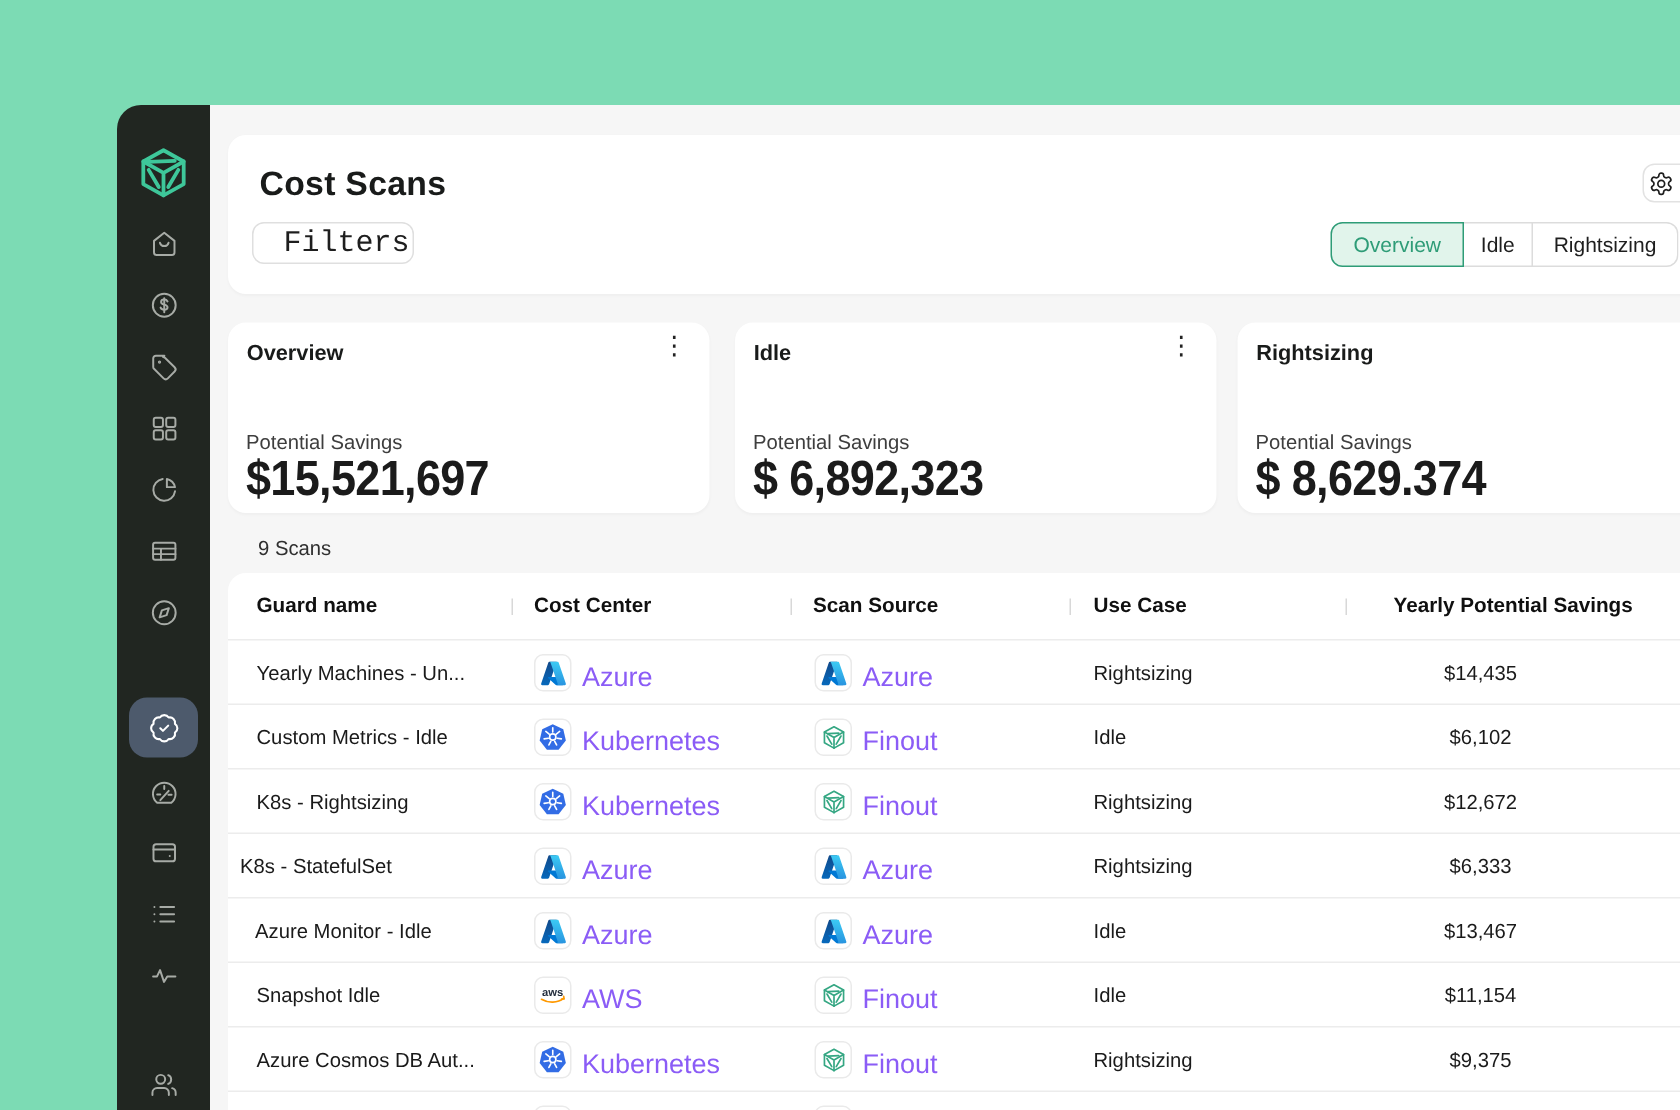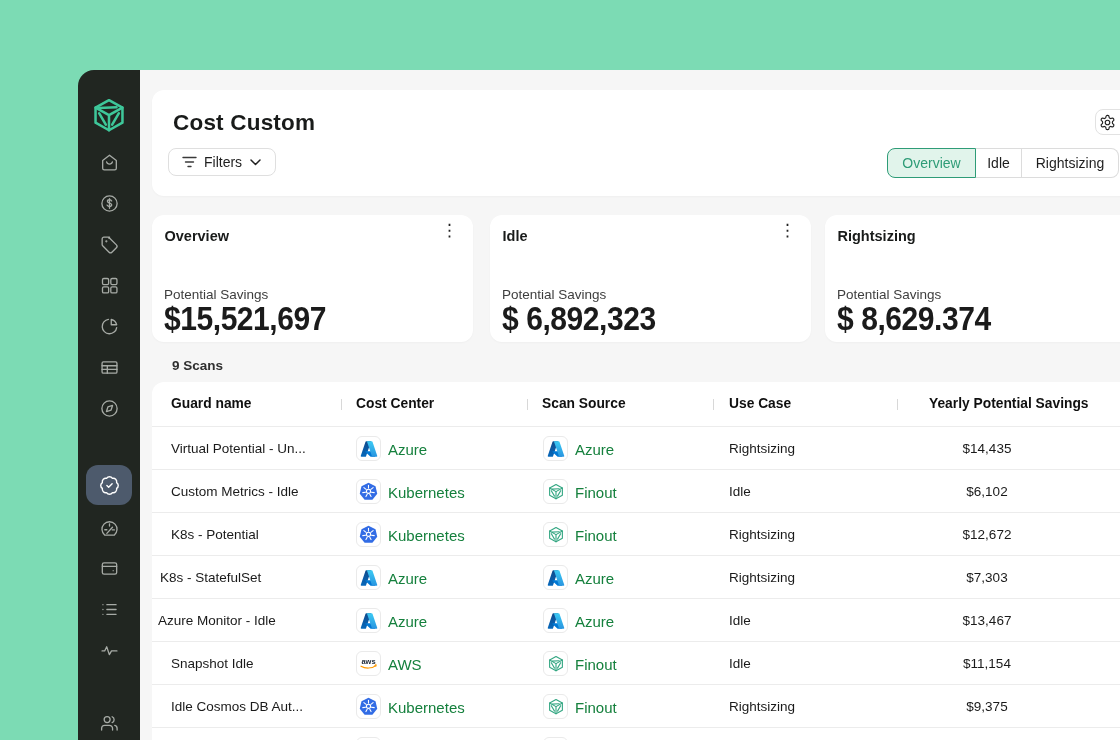--- a/index.html
+++ b/index.html
@@ -10,43 +10,43 @@
 .main { position:absolute; left:140px; top:70px; width:980px; height:670px; background:#F6F6F6; }
 .logo { position:absolute; left:12px; top:27px; }
 .sicon { position:absolute; left:20px; width:22px; height:22px; display:flex; align-items:center; justify-content:center; }
 .sicon svg { width:21px; height:21px; stroke:#A7ABA6; fill:none; stroke-width:1.5; stroke-linecap:round; stroke-linejoin:round; }
 .active-box { position:absolute; left:8px; top:395px; width:46px; height:40px; background:#4D5A6C; border-radius:12px; display:flex; align-items:center; justify-content:center; }
 .active-box svg { width:21px; height:21px; stroke:#fff; fill:none; stroke-width:1.6; stroke-linecap:round; stroke-linejoin:round; }
 
 .headercard { position:absolute; left:12px; top:20px; width:1000px; height:106px; background:#fff; border-radius:12px; box-shadow:0 1px 2px rgba(0,0,0,0.03); }
 .title { position:absolute; left:21px; top:20px; font-size:22.5px; font-weight:bold; color:#191B1A; letter-spacing:0.2px; }
 .filters { position:absolute; left:16px; top:58px; width:108px; height:28px; border:1px solid #DFDFDF; border-radius:8px; background:#fff; display:flex; align-items:center; }
-.filters .ftxt { font-size:14px; color:#1E1E1E; margin-left:7px; }
+.filters .ftxt { font-size:20px; color:#1E1E1E; margin-left:7px;font-family:Liberation Mono, monospace; }
 .tabs { position:absolute; left:735px; top:58px; height:30px; display:flex; }
 .tab { height:30px; display:flex; align-items:center; justify-content:center; font-size:14px; background:#fff; border:1px solid #DCDCDC; color:#1E1E1E; }
 .tab.last { border-radius:0 8px 8px 0; border-left:none; }
 .tab.mid { border-left:none; }
 .tab.active { background:#E1F4EB; border:1.5px solid #2E9C77; color:#2E9C77; border-radius:8px 0 0 8px; }
 .gearbtn { position:absolute; left:943px; top:19px; width:34px; height:26px; border:1px solid #E2E2E2; border-radius:8px; background:#fff; display:flex; align-items:center; padding-left:3px; }
 
 .card { position:absolute; top:145px; width:321px; height:127px; background:#fff; border-radius:12px; box-shadow:0 1px 2px rgba(0,0,0,0.03); }
 .card .ctitle { position:absolute; left:12.5px; top:13px; font-size:14.5px; font-weight:bold; color:#191B1A; }
 .card .kebab { position:absolute; right:15px; top:12px; color:#222; font-size:17px; line-height:7px; }
 .card .plabel { position:absolute; left:12px; top:72px; font-size:13.5px; color:#3E3E3E; }
 .card .pnum { position:absolute; left:11.5px; top:85px; font-size:33px; font-weight:bold; color:#1B1B1B; letter-spacing:-0.5px; transform:scaleX(0.91); transform-origin:0 0; white-space:nowrap; }
 
-.scans-label { position:absolute; left:32px; top:288px; font-size:13.5px; color:#2F2F2F;font-weight:bold; }
+.scans-label { position:absolute; left:32px; top:288px; font-size:13.5px; color:#2F2F2F; }
 .table { position:absolute; left:12px; top:312px; width:1000px; height:358px; background:#fff; border-radius:12px 12px 0 0; }
 .thead { position:absolute; top:0; left:0; right:0; height:44px; }
 .th { position:absolute; font-size:13.8px; font-weight:bold; color:#101010; top:14px; }
 .colsep { position:absolute; top:17px; width:1px; height:11px; background:#D8D8D8; }
 .row { position:absolute; left:0; right:0; height:43px; border-top:1px solid #ECECEC; }
 .cell { position:absolute; font-size:13.5px; color:#1A1A1A; top:14px; }
 .chip { position:absolute; top:9px; width:25px; height:25px; border:1px solid #EAEAEA; border-radius:6px; background:#fff; display:flex; align-items:center; justify-content:center; }
-.chiplabel { position:absolute; font-size:15px; color:#15803d; top:14px; }
+.chiplabel { position:absolute; font-size:18px; color:#8b5cf6; top:14px; }
 .sav { position:absolute; left:745px; width:180px; text-align:center; font-size:13.5px; color:#1A1A1A; top:14px; }
 </style>
 </head>
 <body>
 <div class="sidebar">
   <div class="logo"><svg width="38" height="38" viewBox="0 0 48 48" fill="none" stroke="#3EC79A" stroke-width="3.2" stroke-linejoin="round" stroke-linecap="round">
     <path d="M24 4 L41 13.5 V32.5 L24 42 L7 32.5 V13.5 Z"></path>
     <path d="M24 23 L41 13.5 M24 23 L7 13.5 M24 23 V42"></path>
     <path d="M11 13.8 L33.5 13.0"></path>
     <path d="M11.5 20.5 L20 35"></path>
@@ -131,21 +131,21 @@
       <svg viewBox="0 0 24 24">
         <path d="M15.5 19.5v-1.8a3.6 3.6 0 0 0-3.6-3.6H6.6A3.6 3.6 0 0 0 3 17.7v1.8"></path>
         <circle cx="9.3" cy="7.5" r="3.4"></circle>
         <path d="M20.7 19.5v-1.8a3.6 3.6 0 0 0-2.7-3.5"></path>
         <path d="M15 4.3a3.6 3.6 0 0 1 0 6.7"></path>
       </svg>
     </div>
 </div>
 <div class="main">
   <div class="headercard">
-    <div class="title">Cost Custom</div>
+    <div class="title">Cost Scans</div>
     <div class="filters">
       <svg style="margin-left:13px" width="15" height="12" viewBox="0 0 15 12" stroke="#3A3A3A" stroke-width="1.4" stroke-linecap="round">
           <path d="M1 1.5h13M3.5 6h8M6 10.5h3"></path>
         </svg>
       <span class="ftxt">Filters</span>
       <svg style="margin-left:8px" width="11" height="7" viewBox="0 0 11 7" fill="none" stroke="#222" stroke-width="1.5" stroke-linecap="round" stroke-linejoin="round">
           <path d="m1 1 4.5 4.5L10 1"></path>
         </svg>
     </div>
     <div class="tabs">
@@ -188,21 +188,21 @@
       <div class="th" style="left:204px">Cost Center</div>
       <div class="colsep" style="left:375px"></div>
       <div class="th" style="left:390px">Scan Source</div>
       <div class="colsep" style="left:561px"></div>
       <div class="th" style="left:577px">Use Case</div>
       <div class="colsep" style="left:745px"></div>
       <div class="th" style="left:777px">Yearly Potential Savings</div>
     </div>
 
 <div class="row" style="top:44px">
-      <div class="cell" style="left:19px">Virtual Potential - Un...</div>
+      <div class="cell" style="left:19px">Yearly Machines - Un...</div>
       <div class="chip" style="left:204px">
           <svg width="18" height="18" viewBox="0 0 96 96">
             <defs>
               <linearGradient id="azA0" x1="30" y1="8" x2="20" y2="90" gradientUnits="userSpaceOnUse">
                 <stop stop-color="#114A8B"></stop>
                 <stop offset="1" stop-color="#0669BC"></stop>
               </linearGradient>
               <linearGradient id="azB0" x1="72" y1="8" x2="60" y2="90" gradientUnits="userSpaceOnUse">
                 <stop stop-color="#3CCBF4"></stop>
                 <stop offset="1" stop-color="#2892DF"></stop>
@@ -254,21 +254,21 @@
             <path d="M13.5 16.2 L32.5 15.3"></path>
             <path d="M11.5 20.5 L20 35"></path>
             <path d="M36.5 20.5 L28 35"></path>
           </svg>
         </div>
       <div class="chiplabel" style="left:423px">Finout</div>
       <div class="cell" style="left:577px">Idle</div>
       <div class="sav">$6,102</div>
     </div>
 <div class="row" style="top:130px">
-      <div class="cell" style="left:19px">K8s - Potential</div>
+      <div class="cell" style="left:19px">K8s - Rightsizing</div>
       <div class="chip" style="left:204px">
           <svg width="19" height="19" viewBox="0 0 20 20">
             <path fill="#326CE5" d="M10 0.8 17.4 4.35 19.2 12.3 14.1 18.7 5.9 18.7 0.8 12.3 2.6 4.35Z"></path>
             <g stroke="#fff" stroke-width="1.15" stroke-linecap="round" fill="none">
               <circle cx="10" cy="9.8" r="2.2"></circle>
               <path d="M10 3.4v3.0M14.85 5.93 12.5 7.8M16.04 11.18l-2.95-.48M12.69 15.38l-1.32-2.55M7.31 15.38l1.32-2.55M3.96 11.18l2.95-.48M5.15 5.93l2.35 1.87"></path>
             </g>
           </svg>
         </div>
       <div class="chiplabel" style="left:236px">Kubernetes</div>
@@ -317,24 +317,24 @@
                 <stop offset="1" stop-color="#2892DF"></stop>
               </linearGradient>
             </defs>
             <path fill="url(#azA7)" d="M33.34 6.54h26.04l-27.03 80.1a4.15 4.15 0 0 1-3.94 2.81H8.15a4.14 4.14 0 0 1-3.93-5.47L29.4 9.35a4.15 4.15 0 0 1 3.94-2.81z"></path>
             <path fill="#0078d4" d="M71.17 60.26H29.88a1.91 1.91 0 0 0-1.3 3.31l26.53 24.76a4.17 4.17 0 0 0 2.85 1.12h23.38z"></path>
             <path fill="url(#azB7)" d="M66.6 9.36a4.14 4.14 0 0 0-3.93-2.82H33.65a4.15 4.15 0 0 1 3.93 2.82l25.18 74.62a4.15 4.15 0 0 1-3.93 5.48h29.02a4.15 4.15 0 0 0 3.93-5.48z"></path>
           </svg>
         </div>
       <div class="chiplabel" style="left:423px">Azure</div>
       <div class="cell" style="left:577px">Rightsizing</div>
-      <div class="sav">$7,303</div>
+      <div class="sav">$6,333</div>
     </div>
 <div class="row" style="top:216px">
-      <div class="cell" style="left:6px">Azure Monitor - Idle</div>
+      <div class="cell" style="left:18px">Azure Monitor - Idle</div>
       <div class="chip" style="left:204px">
           <svg width="18" height="18" viewBox="0 0 96 96">
             <defs>
               <linearGradient id="azA8" x1="30" y1="8" x2="20" y2="90" gradientUnits="userSpaceOnUse">
                 <stop stop-color="#114A8B"></stop>
                 <stop offset="1" stop-color="#0669BC"></stop>
               </linearGradient>
               <linearGradient id="azB8" x1="72" y1="8" x2="60" y2="90" gradientUnits="userSpaceOnUse">
                 <stop stop-color="#3CCBF4"></stop>
                 <stop offset="1" stop-color="#2892DF"></stop>
@@ -384,21 +384,21 @@
             <path d="M13.5 16.2 L32.5 15.3"></path>
             <path d="M11.5 20.5 L20 35"></path>
             <path d="M36.5 20.5 L28 35"></path>
           </svg>
         </div>
       <div class="chiplabel" style="left:423px">Finout</div>
       <div class="cell" style="left:577px">Idle</div>
       <div class="sav">$11,154</div>
     </div>
 <div class="row" style="top:302px">
-      <div class="cell" style="left:19px">Idle Cosmos DB Aut...</div>
+      <div class="cell" style="left:19px">Azure Cosmos DB Aut...</div>
       <div class="chip" style="left:204px">
           <svg width="19" height="19" viewBox="0 0 20 20">
             <path fill="#326CE5" d="M10 0.8 17.4 4.35 19.2 12.3 14.1 18.7 5.9 18.7 0.8 12.3 2.6 4.35Z"></path>
             <g stroke="#fff" stroke-width="1.15" stroke-linecap="round" fill="none">
               <circle cx="10" cy="9.8" r="2.2"></circle>
               <path d="M10 3.4v3.0M14.85 5.93 12.5 7.8M16.04 11.18l-2.95-.48M12.69 15.38l-1.32-2.55M7.31 15.38l1.32-2.55M3.96 11.18l2.95-.48M5.15 5.93l2.35 1.87"></path>
             </g>
           </svg>
         </div>
       <div class="chiplabel" style="left:236px">Kubernetes</div>

